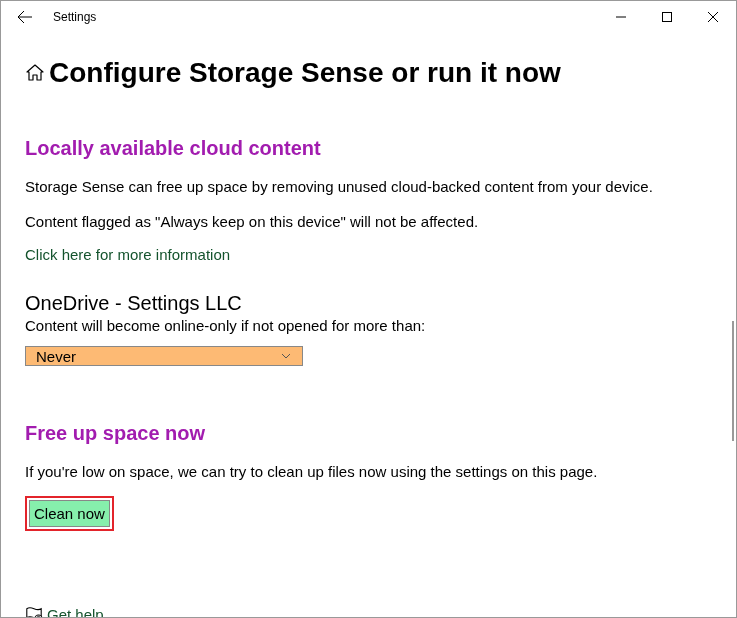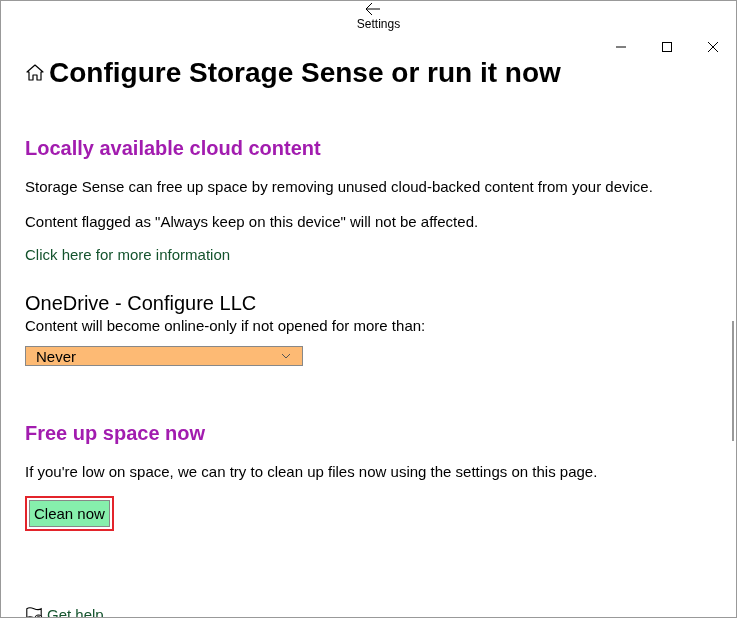--- a/index.html
+++ b/index.html
@@ -14,21 +14,20 @@
       height: 618px;
       border: 1px solid #999;
       position: relative;
       overflow: hidden;
     }
     .titlebar {
       display: flex;
       align-items: center;
       height: 32px;
       padding-left: 8px;
-      flex-direction: column;
     }
     .back-btn {
       width: 32px;
       height: 32px;
       display: flex;
       align-items: center;
       justify-content: center;
       cursor: pointer;
     }
     .window-title {
@@ -183,21 +182,21 @@
     <h1 class="page-title">Configure Storage Sense or run it now</h1>
   </div>
 
   <h2 class="section-heading">Locally available cloud content</h2>
   <p class="body-text">Storage Sense can free up space by removing unused cloud-backed content from your device.</p>
   <p class="body-text">Content flagged as "Always keep on this device" will not be affected.</p>
   <div class="link-block">
     <a class="link">Click here for more information</a>
   </div>
 
-  <h3 class="subsection-heading">OneDrive - Configure LLC</h3>
+  <h3 class="subsection-heading">OneDrive - Settings LLC</h3>
   <p class="subtext">Content will become online-only if not opened for more than:</p>
   <div class="dropdown">
     <span>Never</span>
     <svg class="dropdown-chevron" width="12" height="12" viewBox="0 0 12 12">
       <path d="M2 4 L6 8 L10 4" stroke="#555" stroke-width="1" fill="none"></path>
     </svg>
   </div>
 
   <h2 class="section-heading">Free up space now</h2>
   <p class="body-text">If you're low on space, we can try to clean up files now using the settings on this page.</p>

